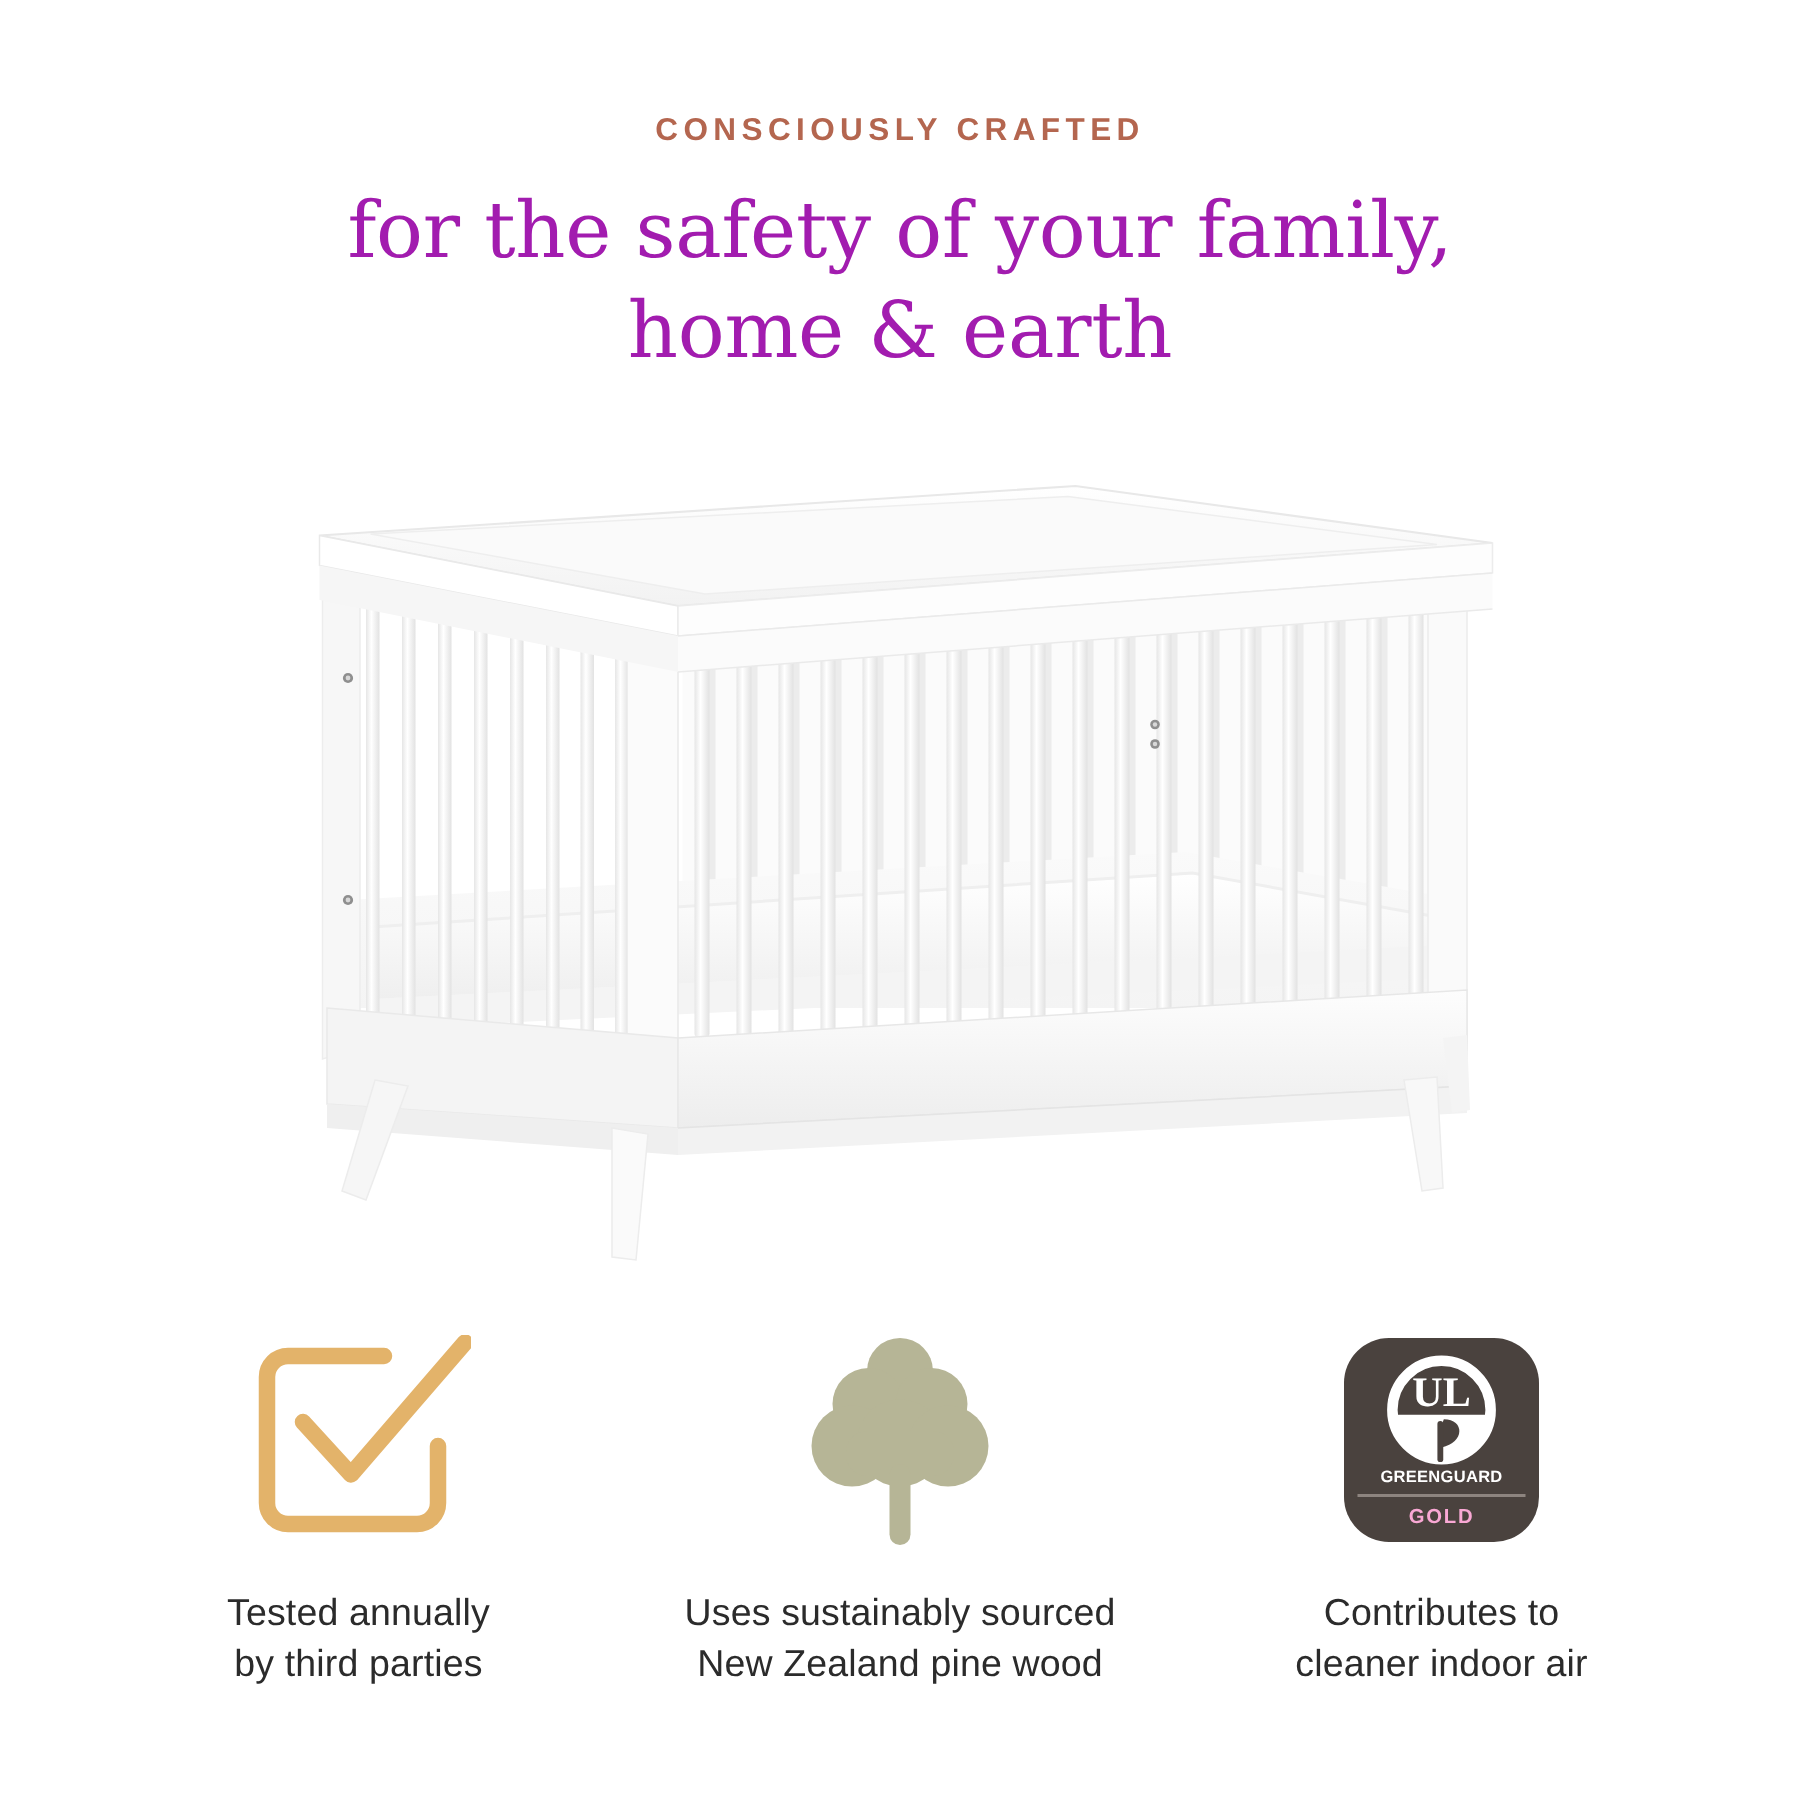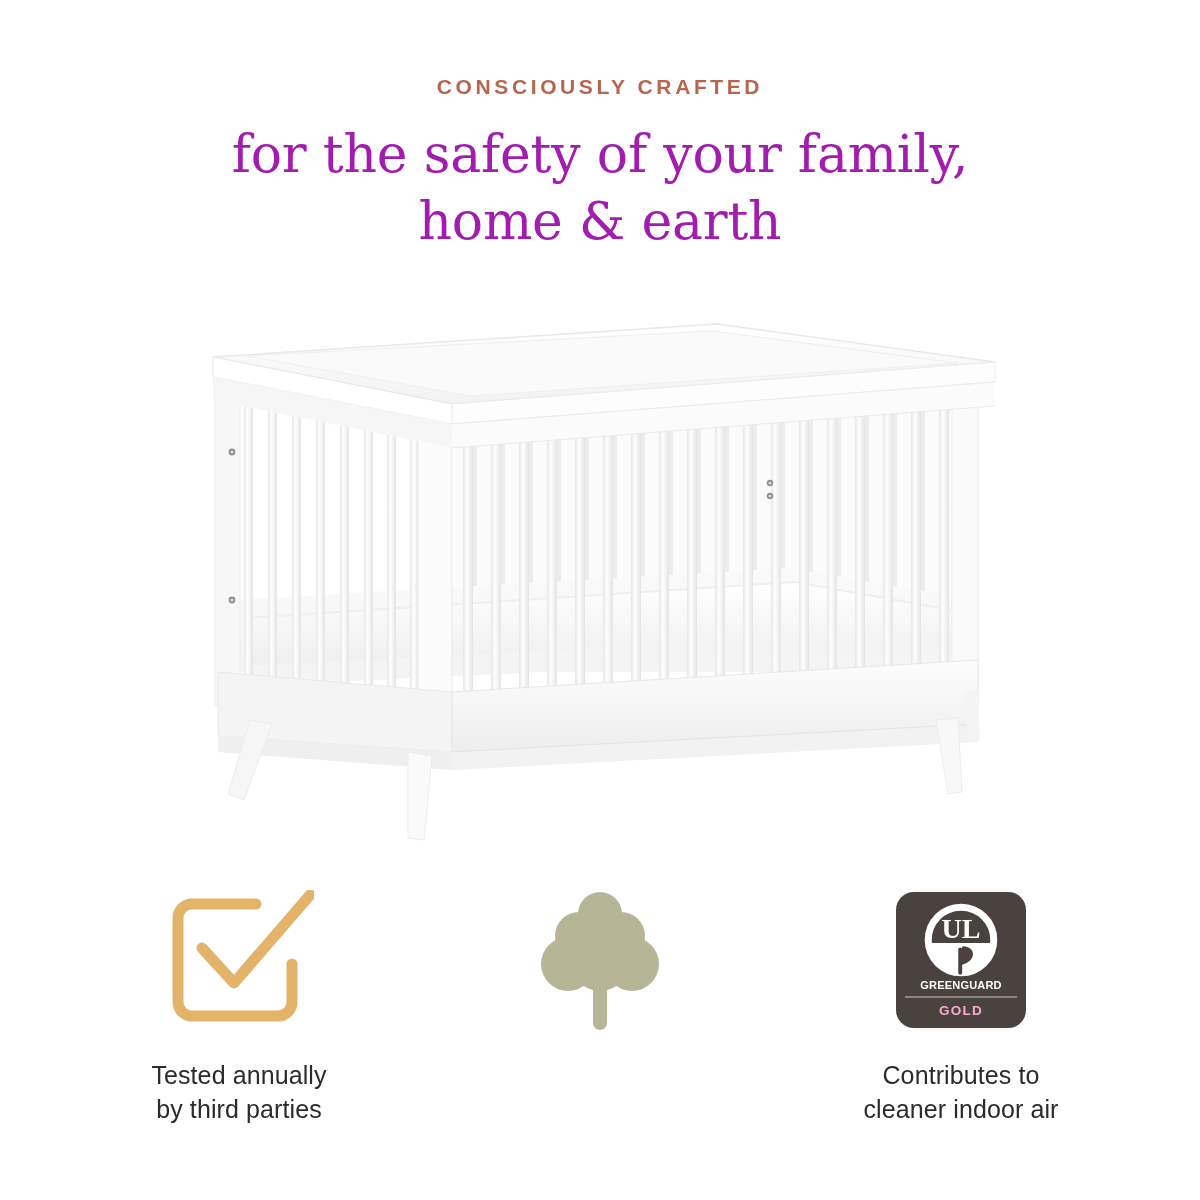--- a/index.html
+++ b/index.html
@@ -102,21 +102,21 @@
     letter-spacing: 0.1px;
   }
   .badge-caption .cap-line { display: block; }
 
   
   .gg {
     position: relative;
     width: 130px;
     height: 136px;
     background: #4A423E;
-    border-radius: 18px;
+    border-radius: 30px;
     display: flex;
     flex-direction: column;
     align-items: center;
     overflow: hidden;
   }
   .gg-mark {
     margin-top: 9px;
     width: 78px;
     height: 78px;
   }
@@ -353,20 +353,24 @@
             <circle cx="81" cy="48" r="24"></circle>
             <circle cx="28" cy="76" r="27"></circle>
             <circle cx="60" cy="74" r="29"></circle>
             <circle cx="92" cy="76" r="27"></circle>
             <rect x="24" y="66" width="72" height="30" rx="14"></rect>
 
             <rect x="53" y="88" width="14" height="54" rx="7"></rect>
           </g>
         </svg>
       </div>
+      <div class="badge-caption">
+        <span class="cap-line">Uses sustainably sourced</span>
+        <span class="cap-line">New Zealand pine wood</span>
+      </div>
     </div>
 
     <div class="badge">
       <div class="badge-art">
         <div class="gg">
           <svg class="gg-mark" viewBox="0 0 100 100">
 
             <circle cx="50" cy="50" r="42" fill="none" stroke="#ffffff" stroke-width="9"></circle>
 
             <text x="50" y="47" text-anchor="middle" font-family="'Liberation Serif', serif" font-size="36" font-weight="700" fill="#ffffff">UL</text>

